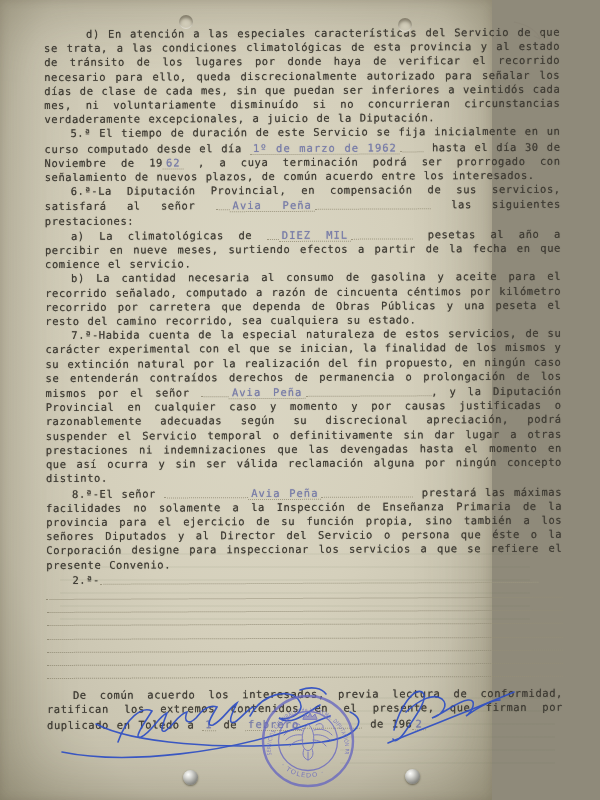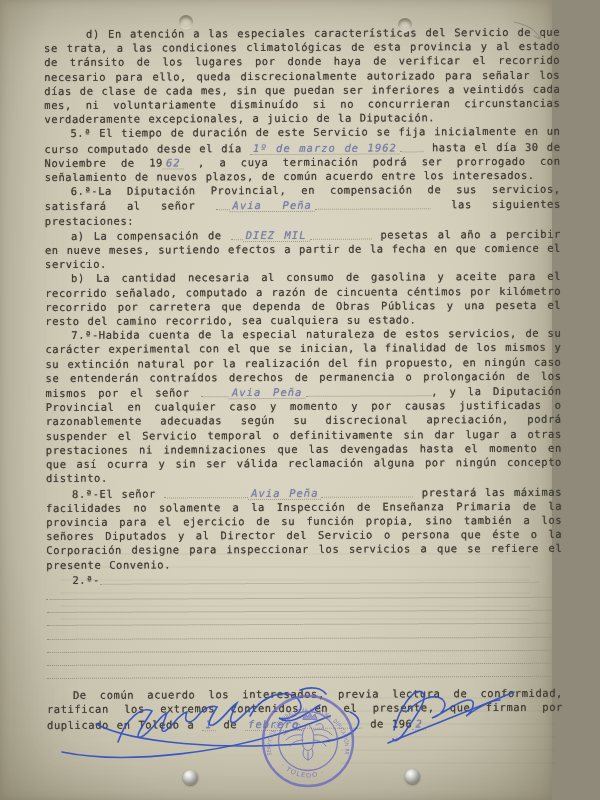--- a/index.html
+++ b/index.html
@@ -1,34 +1,34 @@
 <!DOCTYPE html>
 <html><head>
 <meta charset="utf-8">
 <style>
   html,body{margin:0;padding:0;}
   body{width:600px;height:800px;overflow:hidden;background:#8f8a7a;}
   .paper{
-    position:relative;width:552px;height:800px;
+    position:relative;width:492px;height:800px;
     background:radial-gradient(ellipse at 50% 42%, #dbd7c4 0%, #d5d0bc 45%, #c9c4b0 75%, #aca791 100%);
     box-shadow:inset 0 0 70px rgba(80,70,48,.38), inset 0 0 10px rgba(80,70,48,.18);
     font-family:"DejaVu Sans Mono","Liberation Mono",monospace;
   }
   .doc{
     position:absolute;left:44px;top:27px;width:516px;
     font-size:10.5px;line-height:14.2px;color:#403d35;
     letter-spacing:.55px;word-spacing:1px;
     text-shadow:0 0 .7px rgba(64,61,53,.75);
     transform:rotate(-.25deg);transform-origin:top left;
   }
   .para{margin:0;text-align:justify;text-indent:26px;}
   .para:first-child{text-indent:42px;}
   .fill{
     color:#7b7fa8;border-bottom:1px dotted #9d9780;padding:0 3px;
-    text-shadow:0 0 .8px rgba(123,127,168,.9);letter-spacing:1px;white-space:nowrap;font-style:italic;
+    text-shadow:0 0 .8px rgba(123,127,168,.9);letter-spacing:1px;white-space:nowrap;
   }
   .blank{
     display:inline-block;border-bottom:1px dotted #9d9780;height:11px;
     vertical-align:baseline;transform:translateY(1px);
   }
   .ruled{height:12.2px;border-bottom:1px dotted #948e78;}
   .hole{position:absolute;width:14px;height:14px;border-radius:50%;
     background:radial-gradient(circle at 50% 62%, #d2cdba, #bfbaa6);
     box-shadow:inset 0 3px 3px rgba(70,62,45,.5), inset 0 -1px 1px rgba(255,255,255,.45);}
   .brad{position:absolute;width:15px;height:15px;border-radius:50%;
@@ -40,21 +40,21 @@
 </style>
 </head>
 <body>
 
 <div class="paper">
 
   <div class="doc">
       <p class="para"><span class="typed">d)  En atención a las especiales características del Servicio de que se trata, a las condiciones climatológicas de esta provincia y al estado de tránsito de los lugares por donde haya de verificar el recorrido necesario para ello, queda discrecionalmente autorizado para señalar los días de clase de cada mes, sin que puedan ser inferiores a veintidós cada mes, ni voluntariamente disminuído si no concurrieran circunstancias verdaderamente excepcionales, a juicio de la Diputación.</span></p>
       <p class="para"><span class="typed">5.ª  El tiempo de duración de este Servicio se fija inicialmente en un curso computado desde el día </span><span class="fill">1º de marzo de 1962</span><span class="blank" style="width: 24px;"></span><span class="typed"> hasta el día 30 de Noviembre de 19</span><span class="fill">62</span><span class="typed"> , a cuya terminación podrá ser prorrogado con señalamiento de nuevos plazos, de común acuerdo entre los interesados.</span></p>
       <p class="para"><span class="typed">6.ª-La Diputación Provincial, en compensación de sus servicios, satisfará al señor </span><span class="blank" style="width: 14px;"></span><span class="fill">Avia Peña</span><span class="blank" style="width: 116px;"></span><span class="typed"> las siguientes prestaciones:</span></p>
-      <p class="para"><span class="typed">a)  La compensación de </span><span class="blank" style="width: 12px;"></span><span class="fill">DIEZ MIL</span><span class="blank" style="width: 62px;"></span><span class="typed"> pesetas al año a percibir en nueve meses, surtiendo efectos a partir de la fecha en que comience el servicio.</span></p>
+      <p class="para"><span class="typed">a)  La climatológicas de </span><span class="blank" style="width: 12px;"></span><span class="fill">DIEZ MIL</span><span class="blank" style="width: 62px;"></span><span class="typed"> pesetas al año a percibir en nueve meses, surtiendo efectos a partir de la fecha en que comience el servicio.</span></p>
       <p class="para"><span class="typed">b)  La cantidad necesaria al consumo de gasolina y aceite para el recorrido señalado, computado a razón de cincuenta céntimos por kilómetro recorrido por carretera que dependa de Obras Públicas y una peseta el resto del camino recorrido, sea cualquiera su estado.</span></p>
       <p class="para"><span class="typed">7.ª-Habida cuenta de la especial naturaleza de estos servicios, de su carácter experimental con el que se inician, la finalidad de los mismos y su extinción natural por la realización del fin propuesto, en ningún caso se entenderán contraídos derechos de permanencia o prolongación de los mismos por el señor </span><span class="blank" style="width: 28px;"></span><span class="fill">Avia Peña</span><span class="blank" style="width: 126px;"></span><span class="typed">, y la Diputación Provincial en cualquier caso y momento y por causas justificadas o razonablemente adecuadas según su discrecional apreciación, podrá suspender el Servicio temporal o definitivamente sin dar lugar a otras prestaciones ni indemnizaciones que las devengadas hasta el momento en que así ocurra y sin ser válida reclamación alguna por ningún concepto distinto.</span></p>
       <p class="para"><span class="typed">8.ª-El señor </span><span class="blank" style="width: 84px;"></span><span class="fill">Avia Peña</span><span class="blank" style="width: 92px;"></span><span class="typed"> prestará las máximas facilidades no solamente a la Inspección de Enseñanza Primaria de la provincia para el ejercicio de su función propia, sino también a los señores Diputados y al Director del Servicio o persona que éste o la Corporación designe para inspeccionar los servicios a que se refiere el presente Convenio.</span></p>
       <p class="para"><span class="typed">2.ª-</span><span class="blank" style="width: 438px;"></span></p>
       <div class="ruled"></div>
       <div class="ruled"></div>
       <div class="ruled"></div>
       <div class="ruled"></div>
       <div class="ruled"></div>
       <div class="ruled"></div>

